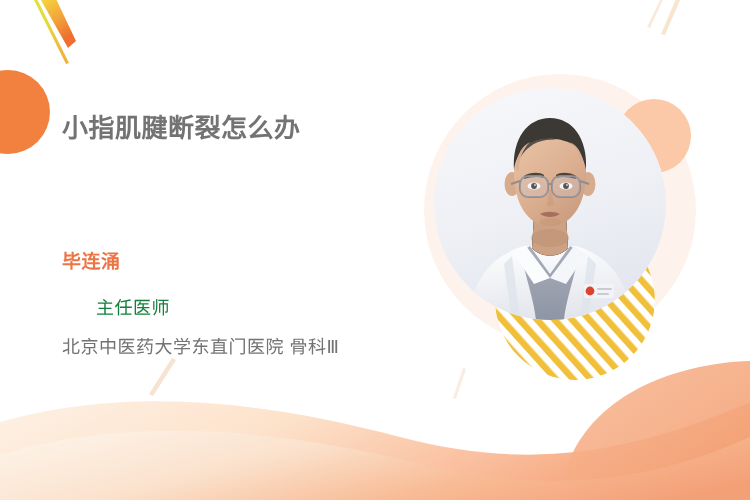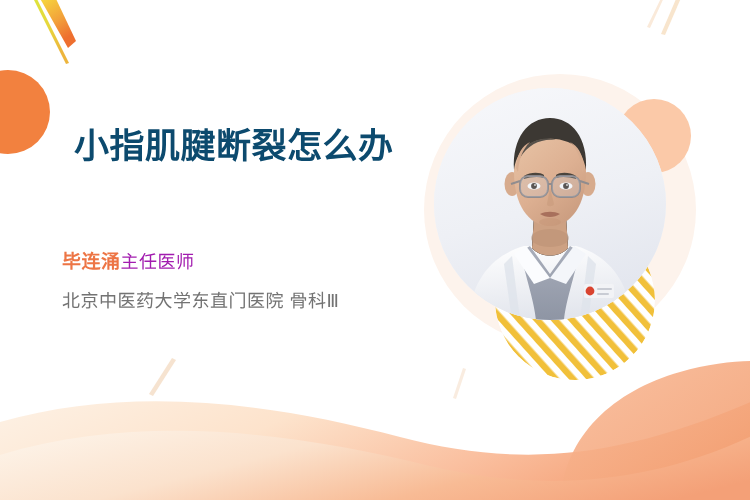--- a/index.html
+++ b/index.html
@@ -52,53 +52,55 @@
   }
 
   
   .text-block {
     position: absolute;
     left: 62px;
     top: 112px;
     width: 360px;
   }
   .title {
-    font-size: 35px;
+    font-size: 26px;
     line-height: 1.28;
     font-weight: 700;
-    color: #0c4a6e;
-    letter-spacing: 0.5px;
-    margin: 12px;
+    color: #737373;
+    letter-spacing: 0.5px;
+    margin: 0;
     white-space: pre-wrap;
     word-break: break-all;
   }
 
   .doctor-block {
     position: absolute;
     left: 62px;
     top: 246px;
     width: 400px;
   }
   .doctor-line {
     display: flex;
-    align-items: flex-end;
-    gap: 0;
+    align-items: flex-start;
+    gap: 20px;
     margin-bottom: 13px;
+    flex-direction: column;
   }
   .doctor-name {
     font-size: 19px;
     font-weight: 700;
     color: #ed7545;
     letter-spacing: 0.5px;
   }
   .doctor-title {
     font-size: 18px;
     font-weight: 400;
-    color: #a21caf;
-    letter-spacing: 0.5px;
+    color: #15803d;
+    letter-spacing: 0.5px;
+    margin-left: 34px;
   }
   .hospital-line {
     font-size: 18px;
     font-weight: 400;
     color: #737373;
     letter-spacing: 0.5px;
     white-space: nowrap;
   }
 </style>
 </head>

